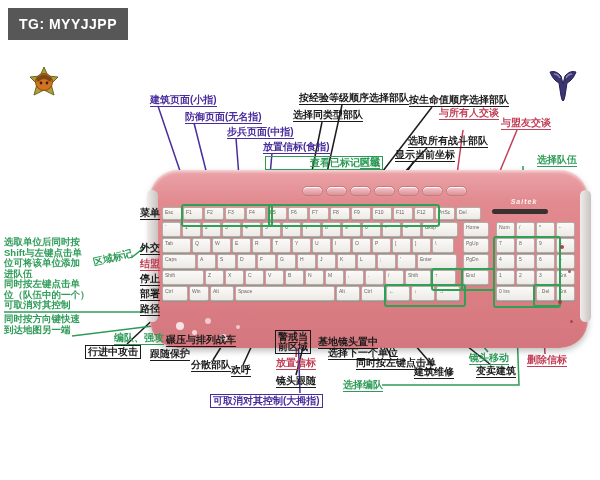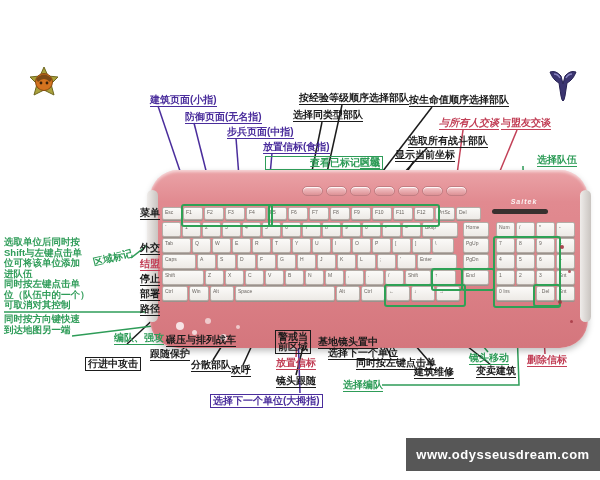--- a/index.html
+++ b/index.html
@@ -74,20 +74,23 @@
       <polyline points="391,357 357,288" fill="none" stroke="#1b1b1b" stroke-width="1.5"></polyline>
       <polyline points="433,366 352,272" fill="none" stroke="#1b1b1b" stroke-width="1.5"></polyline>
       <polyline points="491,365 373,272" fill="none" stroke="#1b1b1b" stroke-width="1.5"></polyline>
       <polyline points="488,352 448,304" fill="none" stroke="#2e9c58" stroke-width="1.5"></polyline>
       <polyline points="545,354 542,302" fill="none" stroke="#c24057" stroke-width="1.5"></polyline>
       <polyline points="382,385 519,385 516,303" fill="none" stroke="#2e9c58" stroke-width="1.5"></polyline>
       <polyline points="4,312 145,312" fill="none" stroke="#2e9c58" stroke-width="1.5"></polyline>
       <polyline points="72,336 386,297" fill="none" stroke="#2e9c58" stroke-width="1.5"></polyline>
     </svg>
 
+  <div class="badge" id="header-badge">
+    <span>TG: MYYJJPP</span>
+  </div>
 
   <svg class="sprite" style="left:28px;top:66px" width="32" height="34" viewBox="0 0 32 34">
     <polygon points="16,1 20,10 30,11 23,18 26,29 16,24 6,29 9,18 2,11 12,10" fill="#aaa13c" stroke="#6e6720" stroke-width="1"></polygon>
     <circle cx="16" cy="16" r="8.5" fill="#d4731f" stroke="#8a4a10" stroke-width="1"></circle>
     <path d="M8,13 Q16,4 24,13 L22,16 Q16,10 10,16 Z" fill="#7c4a16"></path>
     <circle cx="13" cy="17" r="1.4" fill="#3a2008"></circle>
       <circle cx="19" cy="17" r="1.4" fill="#3a2008"></circle>
   </svg>
 
   <svg class="sprite" style="left:548px;top:70px" width="30" height="32" viewBox="0 0 30 32">
@@ -230,59 +233,56 @@
     </div>
   <div id="labels">
       <div class="lbl u" style="left: 150px; top: 95px; color: rgb(74, 45, 156);">建筑页面(小指)</div>
       <div class="lbl u" style="left: 185px; top: 112px; color: rgb(74, 45, 156);">防御页面(无名指)</div>
       <div class="lbl u" style="left: 227px; top: 127px; color: rgb(74, 45, 156);">步兵页面(中指)</div>
       <div class="lbl u" style="left: 263px; top: 142px; color: rgb(74, 45, 156);">放置信标(食指)</div>
       <div class="lbl b" style="left: 265px; top: 156px; color: rgb(46, 156, 88); padding-left: 44px;">查看已标记区域</div>
       <div class="lbl u" style="left: 299px; top: 93px; color: rgb(27, 27, 27);">按经验等级顺序选择部队</div>
       <div class="lbl u" style="left: 293px; top: 110px; color: rgb(27, 27, 27);">选择同类型部队</div>
       <div class="lbl u" style="left: 409px; top: 95px; color: rgb(27, 27, 27);">按生命值顺序选择部队</div>
-      <div class="lbl u" style="left: 439px; top: 118px; color: rgb(194, 64, 87); font-style: italic;">与所有人交谈</div>
+      <div class="lbl u" style="left: 439px; top: 108px; color: rgb(194, 64, 87);">与所有人交谈</div>
       <div class="lbl u" style="left: 501px; top: 118px; color: rgb(194, 64, 87);">与盟友交谈</div>
       <div class="lbl u" style="left: 408px; top: 136px; color: rgb(27, 27, 27);">选取所有战斗部队</div>
       <div class="lbl u" style="left: 395px; top: 150px; color: rgb(27, 27, 27);">显示当前坐标</div>
       <div class="lbl u" style="left: 360px; top: 157px; color: rgb(46, 156, 88);">叫嚣</div>
       <div class="lbl u" style="left: 507px; top: 155px; color: rgb(46, 156, 88); margin-left: 30px;">选择队伍</div>
       <div class="lbl u" style="left: 140px; top: 208px; color: rgb(27, 27, 27);">菜单</div>
       <div class="lbl u" style="left: 140px; top: 243px; color: rgb(27, 27, 27);">外交</div>
       <div class="lbl u" style="left: 140px; top: 259px; color: rgb(194, 64, 87);">结盟</div>
       <div class="lbl u" style="left: 140px; top: 274px; color: rgb(27, 27, 27);">停止</div>
       <div class="lbl u" style="left: 140px; top: 289px; color: rgb(27, 27, 27);">部署</div>
       <div class="lbl u" style="left: 140px; top: 304px; color: rgb(27, 27, 27);">路径</div>
       <div class="lbl " style="left: 93px; top: 253px; color: rgb(46, 156, 88); transform: rotate(-14deg);">区域标记</div>
-      <div class="lbl b" style="left: 85px; top: 345px; color: rgb(27, 27, 27); margin-top: 12px;">行进中攻击</div>
+      <div class="lbl b" style="left: 85px; top: 345px; color: rgb(27, 27, 27);">行进中攻击</div>
       <div class="lbl u" style="left: 114px; top: 333px; color: rgb(46, 156, 88);">编队、强攻</div>
       <div class="lbl u" style="left: 166px; top: 335px; color: rgb(27, 27, 27);">碾压与排列战车</div>
       <div class="lbl u" style="left: 150px; top: 349px; color: rgb(27, 27, 27);">跟随保护</div>
       <div class="lbl u" style="left: 191px; top: 360px; color: rgb(27, 27, 27); text-align: center;">分散部队</div>
       <div class="lbl u" style="left: 231px; top: 365px; color: rgb(27, 27, 27);">欢呼</div>
       <div class="lbl b" style="left: 275px; top: 330px; color: rgb(27, 27, 27);">警戒当
 前区域</div>
       <div class="lbl u" style="left: 276px; top: 358px; color: rgb(194, 64, 87);">放置信标</div>
       <div class="lbl u" style="left: 276px; top: 376px; color: rgb(27, 27, 27);">镜头跟随</div>
-      <div class="lbl b" style="left: 210px; top: 394px; color: rgb(74, 45, 156);">选择下一个单位(大拇指)</div>
+      <div class="lbl b" style="left: 210px; top: 394px; color: rgb(74, 45, 156);">可取消对其控制(大拇指)</div>
       <div class="lbl u" style="left: 318px; top: 337px; color: rgb(27, 27, 27);">基地镜头置中</div>
       <div class="lbl u" style="left: 328px; top: 348px; color: rgb(27, 27, 27);">选择下一个单位</div>
       <div class="lbl u" style="left: 356px; top: 358px; color: rgb(27, 27, 27);">同时按左键点击单</div>
       <div class="lbl u" style="left: 414px; top: 367px; color: rgb(27, 27, 27);">建筑维修</div>
       <div class="lbl u" style="left: 476px; top: 366px; color: rgb(27, 27, 27);">变卖建筑</div>
       <div class="lbl u" style="left: 469px; top: 353px; color: rgb(46, 156, 88);">镜头移动</div>
       <div class="lbl u" style="left: 527px; top: 355px; color: rgb(194, 64, 87);">删除信标</div>
       <div class="lbl u" style="left: 343px; top: 380px; color: rgb(46, 156, 88);">选择编队</div>
       <div class="note" style="left: 4px; top: 237px;">选取单位后同时按
 Shift与左键点击单
 位可将该单位添加
 进队伍</div>
       <div class="note" style="left: 4px; top: 279px;">同时按左键点击单
 位（队伍中的一个）
 可取消对其控制</div>
       <div class="note" style="left: 4px; top: 314px;">同时按方向键快速
 到达地图另一端</div>
     </div>
 
-  <div class="badge" id="footer-badge">
-    <span>www.odysseusdream.com</span>
-  </div>
 </div>
 
 </body></html>

